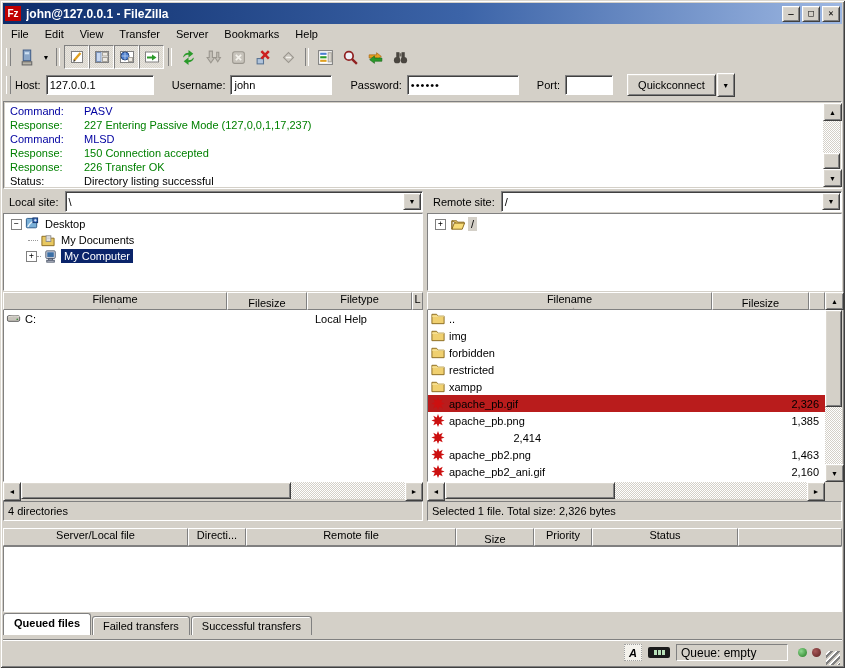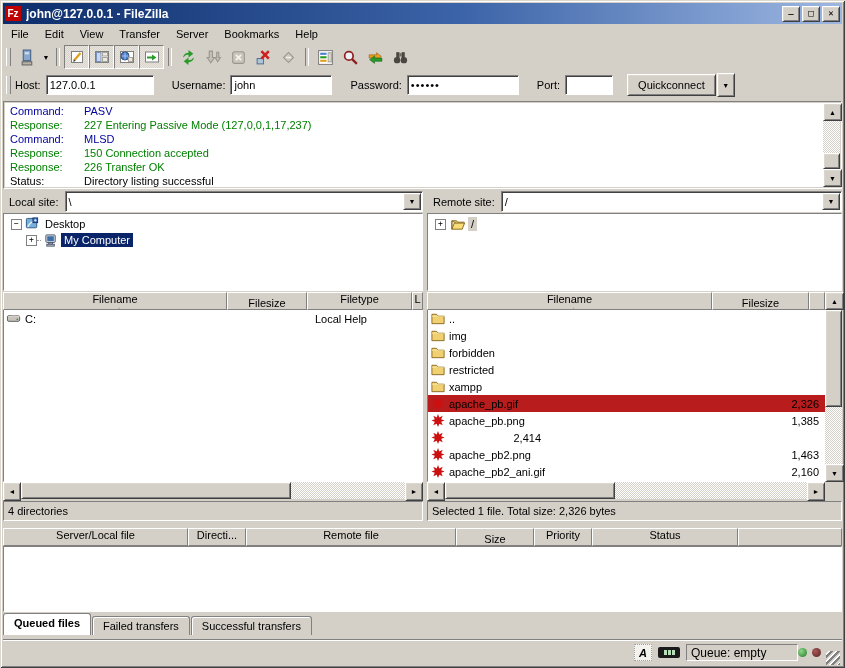--- a/index.html
+++ b/index.html
@@ -119,21 +119,21 @@
              box-shadow:inset 0 1px 0 #fff;display:flex;align-items:center;
              justify-content:flex-end;padding-right:2px;box-sizing:border-box;}
   .ascii-ind{width:16px;height:15px;display:flex;align-items:center;justify-content:center;
              font-weight:bold;font-style:italic;border:1px dotted #a0a0a0;background:#f4f2ec;
              margin-right:6px;}
   .speedbadge{width:22px;height:11px;background:#1a1a1a;border-radius:2px;margin-right:6px;
               display:flex;align-items:center;justify-content:center;gap:1px;}
   .speedbadge i{display:block;width:3px;height:5px;background:#b8e0b8;}
   .qfield{width:112px;height:17px;box-sizing:border-box;border:1px solid;
           border-color:#808080 #fff #fff #808080;display:flex;align-items:center;
-          padding:1px 4px;font-size:12px;background:#d4d0c8;}
+          padding:1px 4px;font-size:12px;margin-right:10px;background:#d4d0c8;}
   .led{width:9px;height:9px;border-radius:50%;margin-right:5px;}
   .led.green{background:radial-gradient(circle at 35% 35%,#8fd88f,#1e7a1e);}
   .led.red{background:radial-gradient(circle at 35% 35%,#a85858,#5a1f1f);}
   .gripper{width:14px;height:14px;align-self:flex-end;
            background:repeating-linear-gradient(135deg,#d4d0c8 0 2px,#fff 2px 3px,#808080 3px 5px);}
   .divider-v{left:423px;top:191px;width:4px;height:330px;background:#d4d0c8;}
 </style>
 </head>
 <body>
 
@@ -350,20 +350,29 @@
           <span>−</span>
         </span>
       <svg class="ticon" viewBox="0 0 16 16">
         <rect x="2" y="1.5" width="11" height="10" rx="1" fill="#7ab0d8" stroke="#2a5a8a"></rect>
         <path d="M3.5 10.5c2-4 6-6.5 9-7" stroke="#eaf4fc" stroke-width="1.4" fill="none"></path>
         <rect x="9" y="1" width="5" height="5" fill="#3a70c0" stroke="#15346a"></rect>
         <path d="M10 3.5h3M11.5 2v3" stroke="#fff" stroke-width="0.8"></path>
       </svg>
       <span class="tlabel">Desktop</span>
     </div>
+    <div class="trow" style="padding-left:24px">
+      <span class="dotline"></span>
+      <svg class="ticon" viewBox="0 0 16 16">
+        <path d="M1.5 3.5h5l1.5 2h6.5v8h-13z" fill="#e8c860" stroke="#8a6a20"></path>
+        <rect x="6" y="3" width="5" height="6" fill="#fff" stroke="#888"></rect>
+        <path d="M7 4.5h3M7 6h3M7 7.5h3" stroke="#aaa" stroke-width="0.7"></path>
+      </svg>
+      <span class="tlabel">My Documents</span>
+    </div>
     <div class="trow" style="padding-left:22px">
       <span class="expander">
           <span>+</span>
         </span>
       <span class="dotline" style="width:4px"></span>
       <svg class="ticon" viewBox="0 0 16 16">
         <rect x="2.5" y="2" width="10" height="8" rx="1" fill="#d8dce8" stroke="#4a5468"></rect>
         <rect x="4" y="3.5" width="7" height="5" fill="#3a6ea5"></rect>
         <rect x="5.5" y="10" width="4" height="2" fill="#b8bcc8" stroke="#4a5468"></rect>
         <rect x="3.5" y="12" width="8" height="2" fill="#c8ccd8" stroke="#4a5468"></rect>

